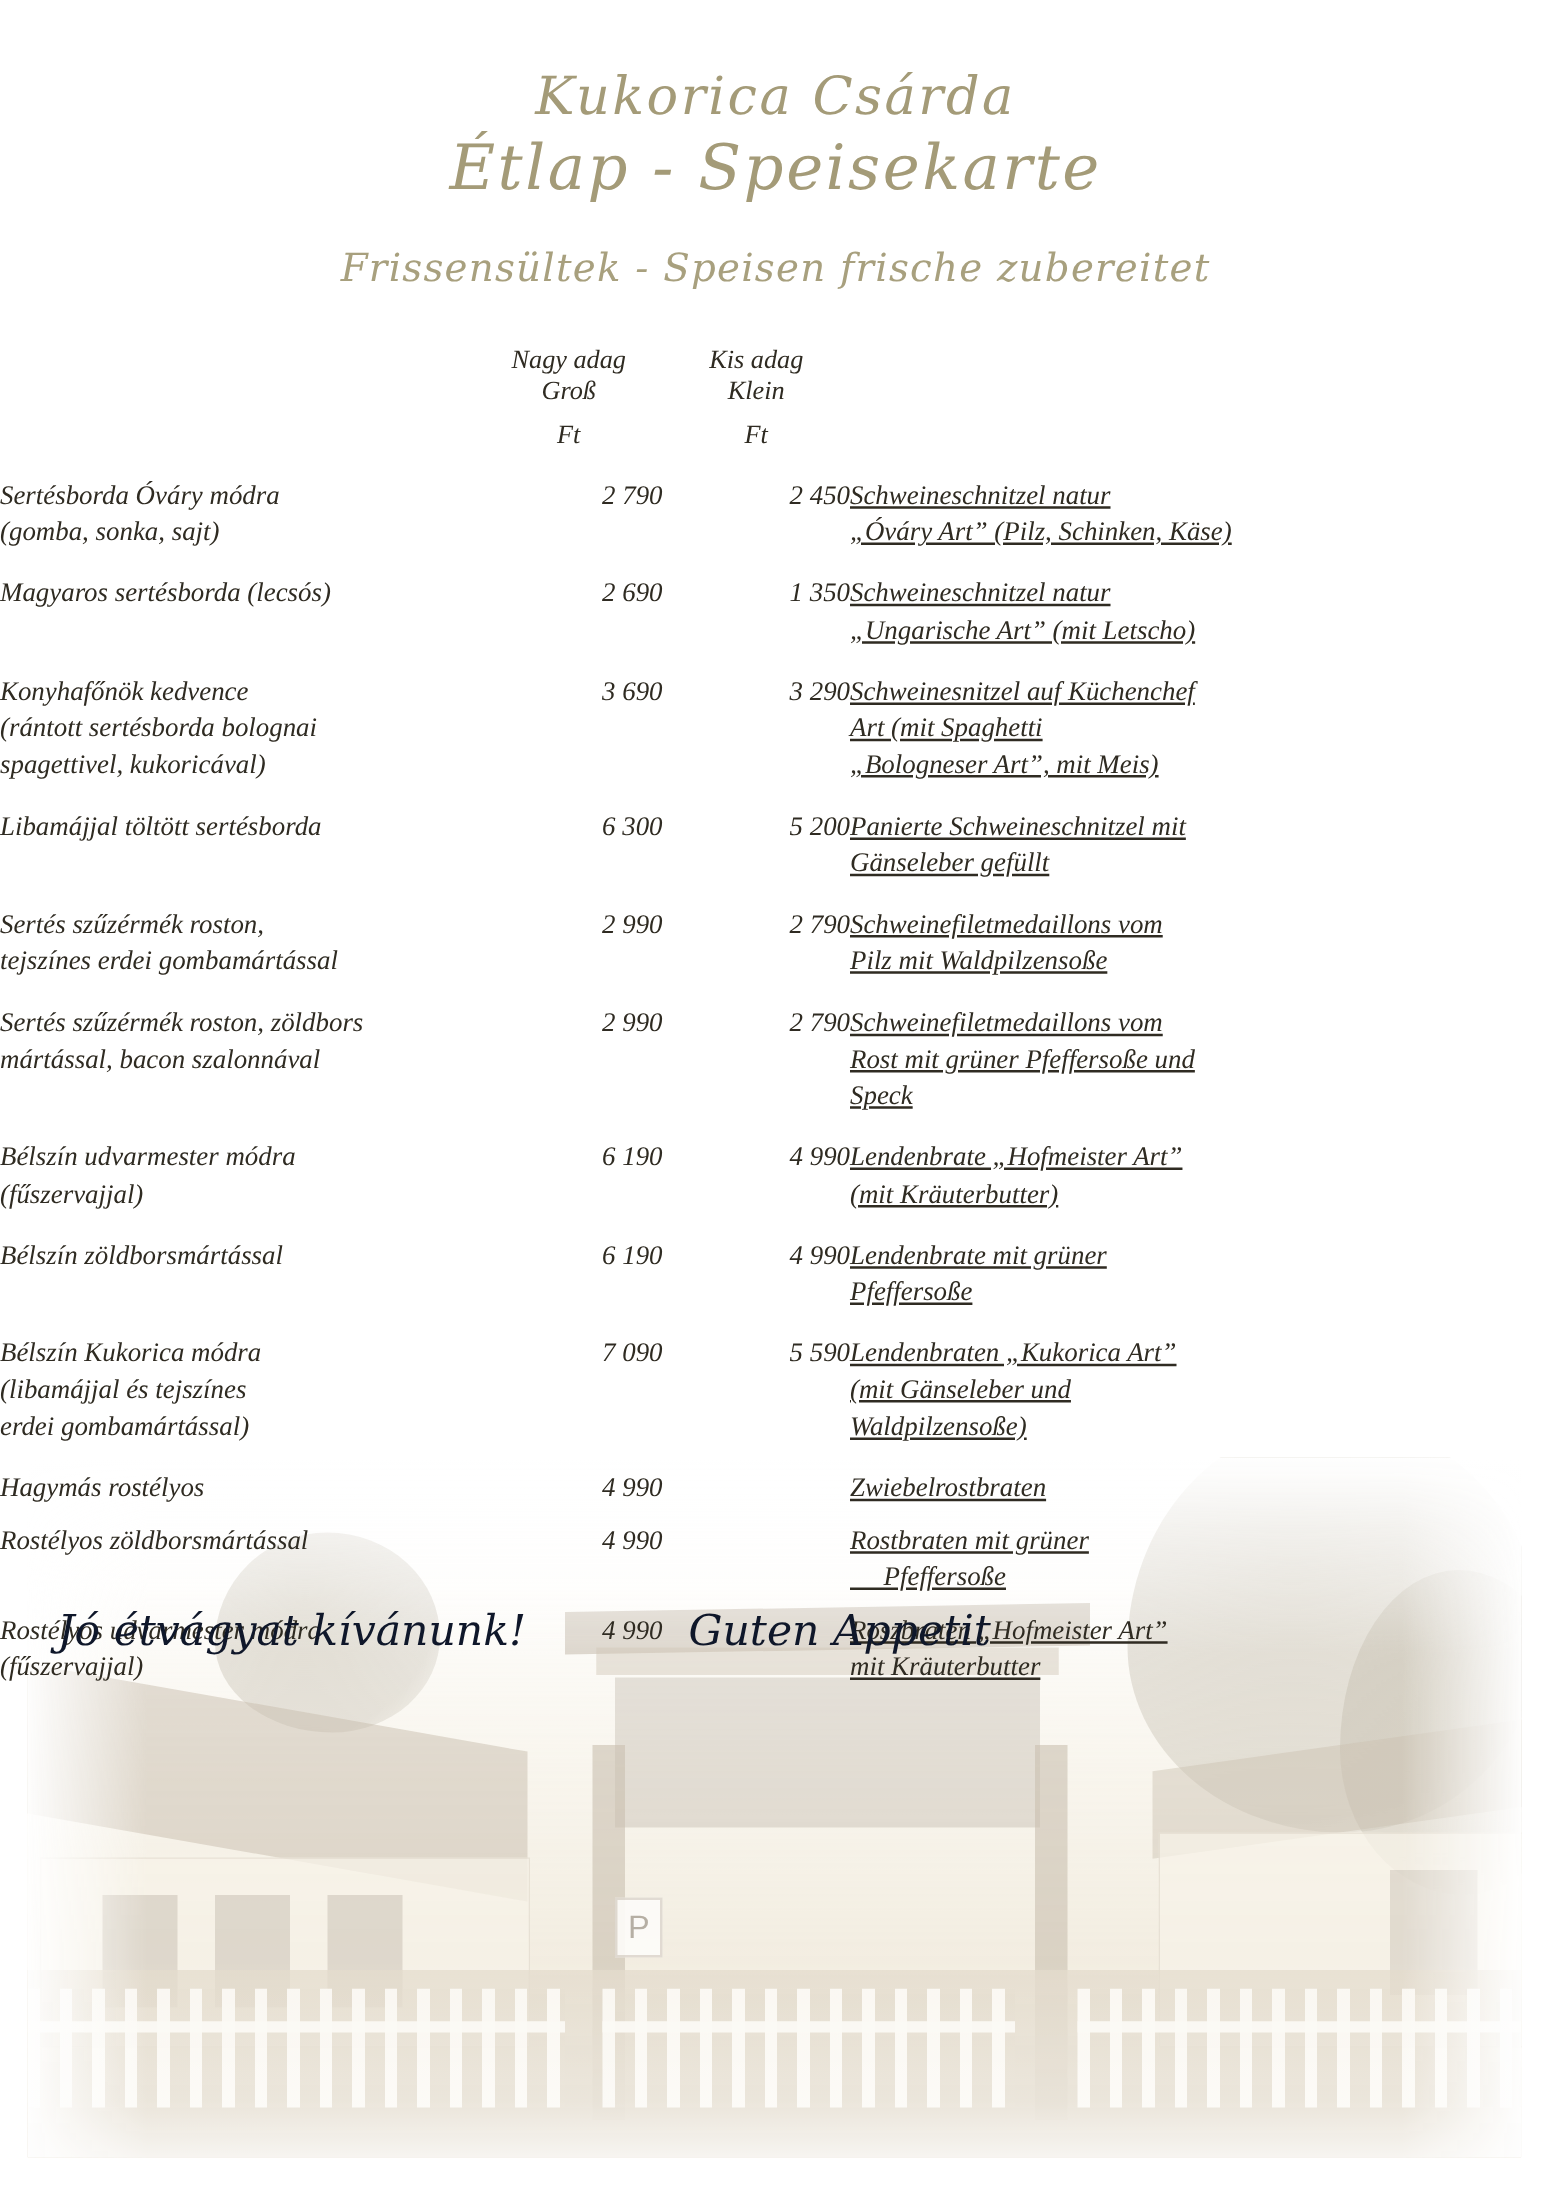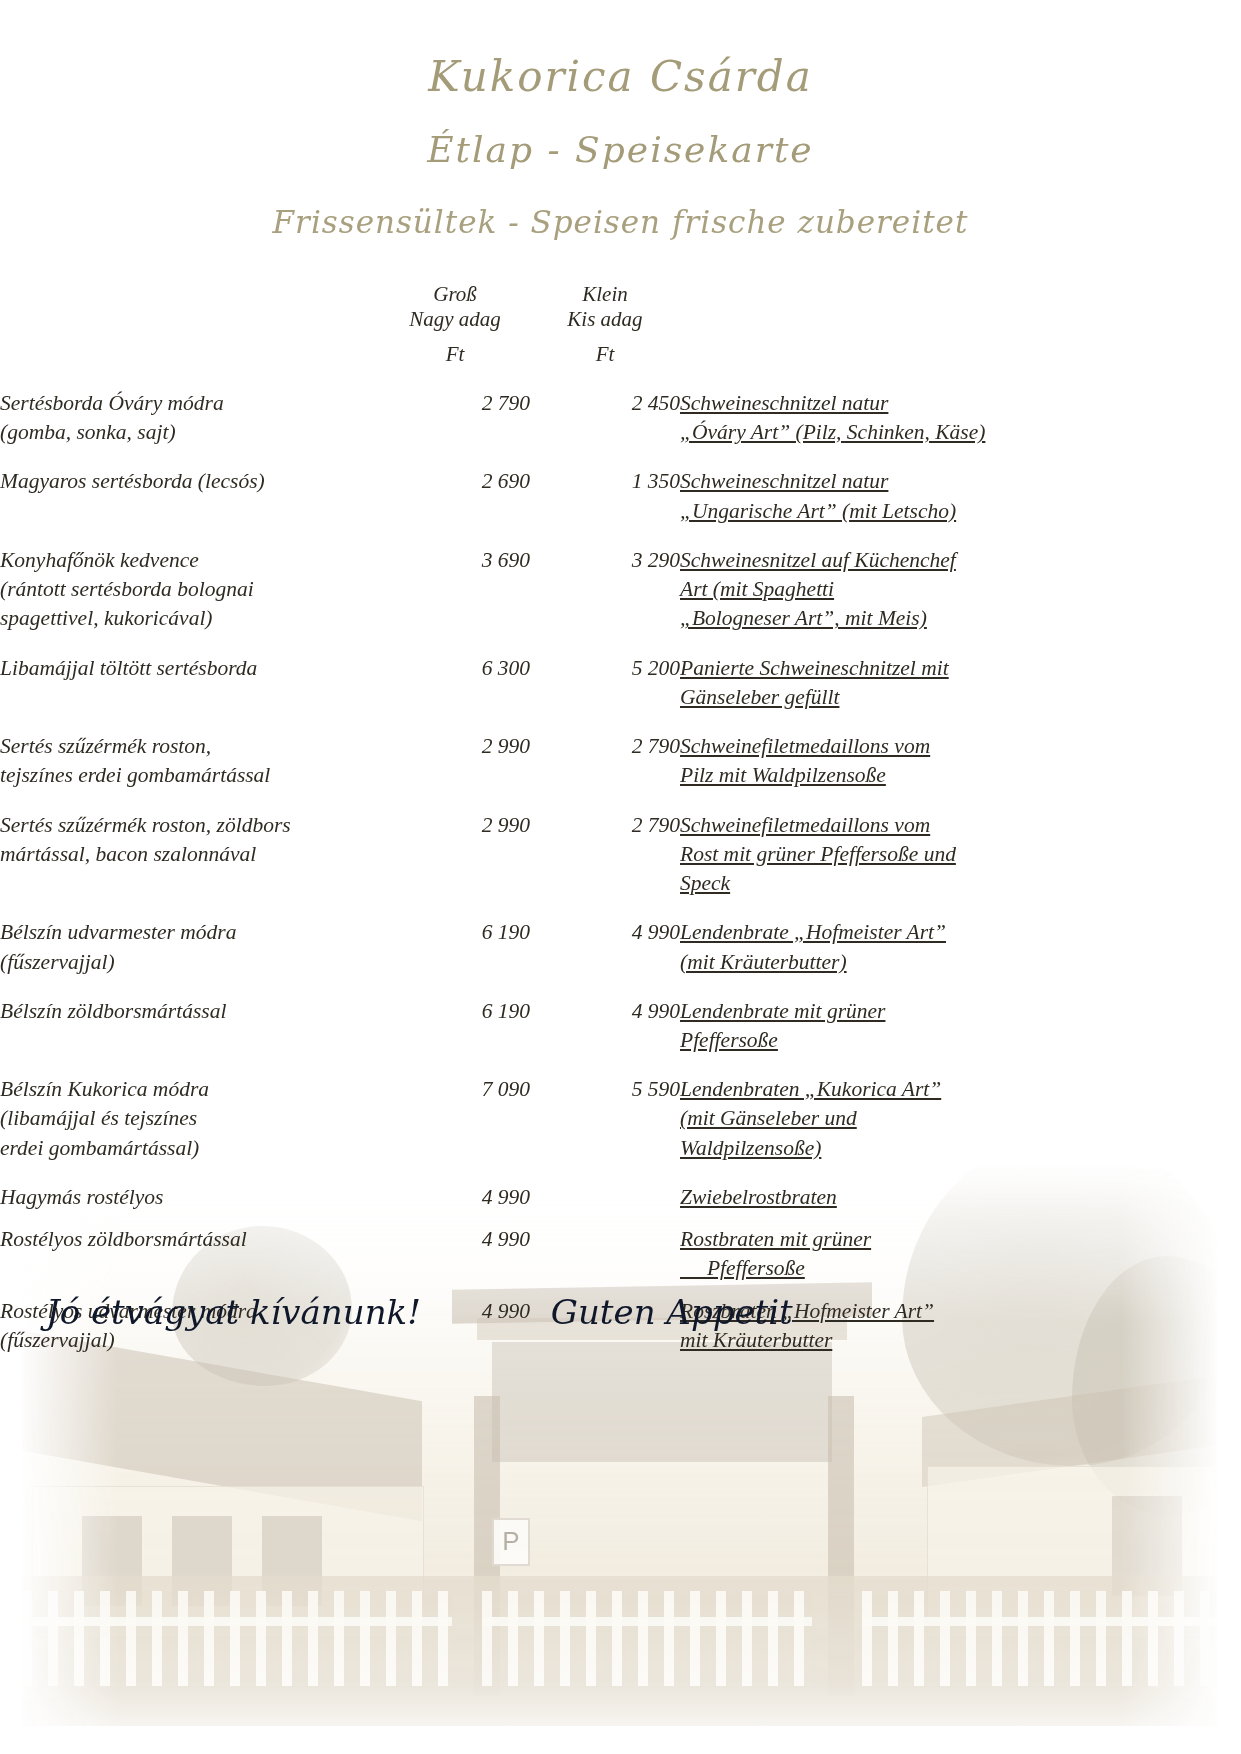--- a/index.html
+++ b/index.html
@@ -103,23 +103,23 @@
     font-family: "DejaVu Serif", serif;
     font-style: italic;
   }
   .title-line1 {
     font-size: 42px;
     letter-spacing: 2px;
     margin-top: 52px;
     color: #a49b78;
   }
   .title-line2 {
-    font-size: 36px;
+    font-size: 50px;
     letter-spacing: 2px;
-    margin-top: 28px;
+    margin-top: 4px;
     color: #a49b78;
   }
   .subtitle {
     font-size: 31px;
     letter-spacing: 1px;
     margin-top: 34px;
     color: #a8a07e;
   }
 
   .menu {
@@ -200,28 +200,28 @@
   <div class="titles">
     <div class="title-line1">Kukorica Csárda</div>
     <div class="title-line2">Étlap - Speisekarte</div>
     <div class="subtitle">Frissensültek - Speisen frische zubereitet</div>
   </div>
 
   <table class="menu">
     <tbody>
       <tr class="hdr">
         <td class="col-hu"></td>
-        <td class="col-big">Groß</td>
-        <td class="col-small">Klein</td>
+        <td class="col-big">Nagy adag</td>
+        <td class="col-small">Kis adag</td>
         <td class="col-de"></td>
       </tr>
       <tr class="hdr">
         <td class="col-hu"></td>
-        <td class="col-big">Nagy adag</td>
-        <td class="col-small">Kis adag</td>
+        <td class="col-big">Groß</td>
+        <td class="col-small">Klein</td>
         <td class="col-de"></td>
       </tr>
       <tr class="hdr-sp">
           <td colspan="4"></td>
         </tr>
       <tr class="hdr">
         <td class="col-hu"></td>
         <td class="col-big">Ft</td>
         <td class="col-small">Ft</td>
         <td class="col-de"></td>

